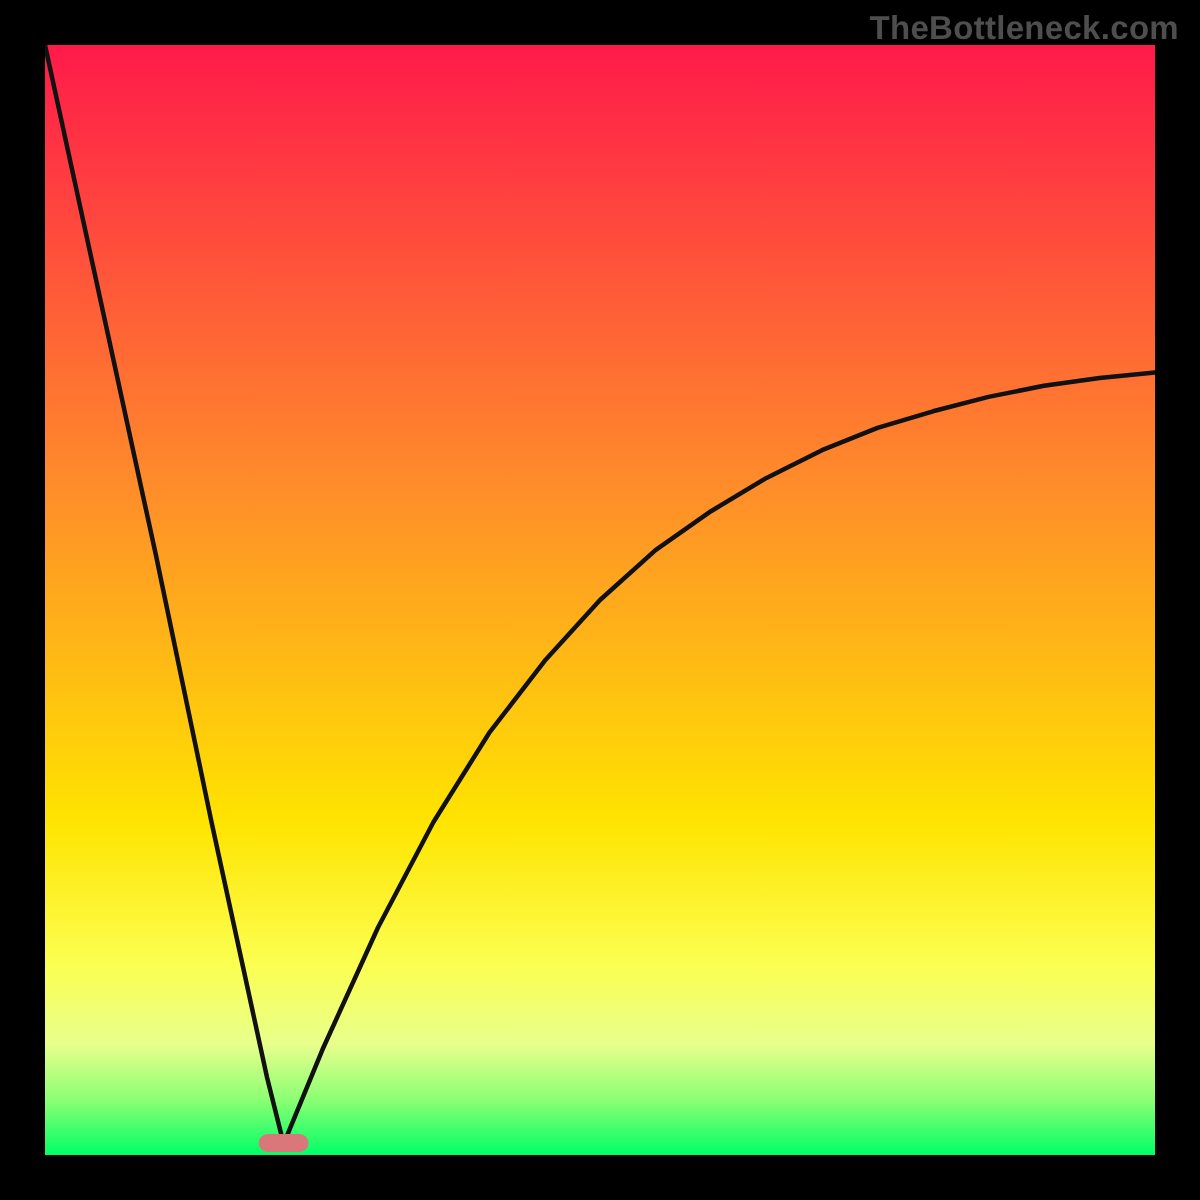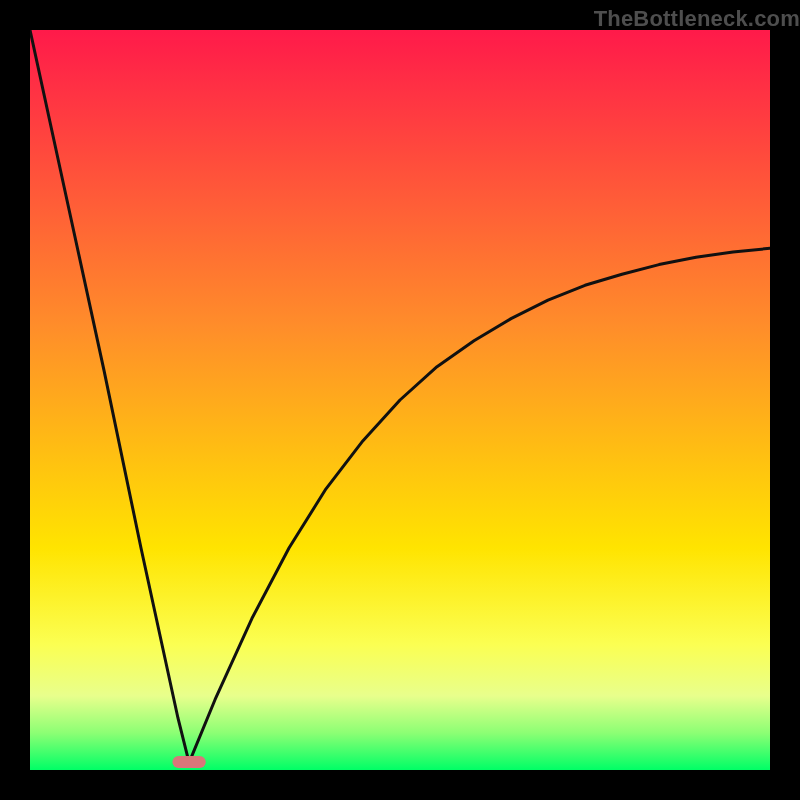--- a/index.html
+++ b/index.html
@@ -25,21 +25,21 @@
     height: 740px;
   }
   .plot-area svg {
     display: block;
     width: 100%;
     height: 100%;
   }
   .watermark {
     position: absolute;
     top: 6px;
-    right: 0;
+    right: 14px;
     font-size: 22px;
     font-weight: 600;
     color: #4e4e4e;
     letter-spacing: 0.2px;
     user-select: none;
     text-align: right;
   }
 </style>
 </head>
 <body>

